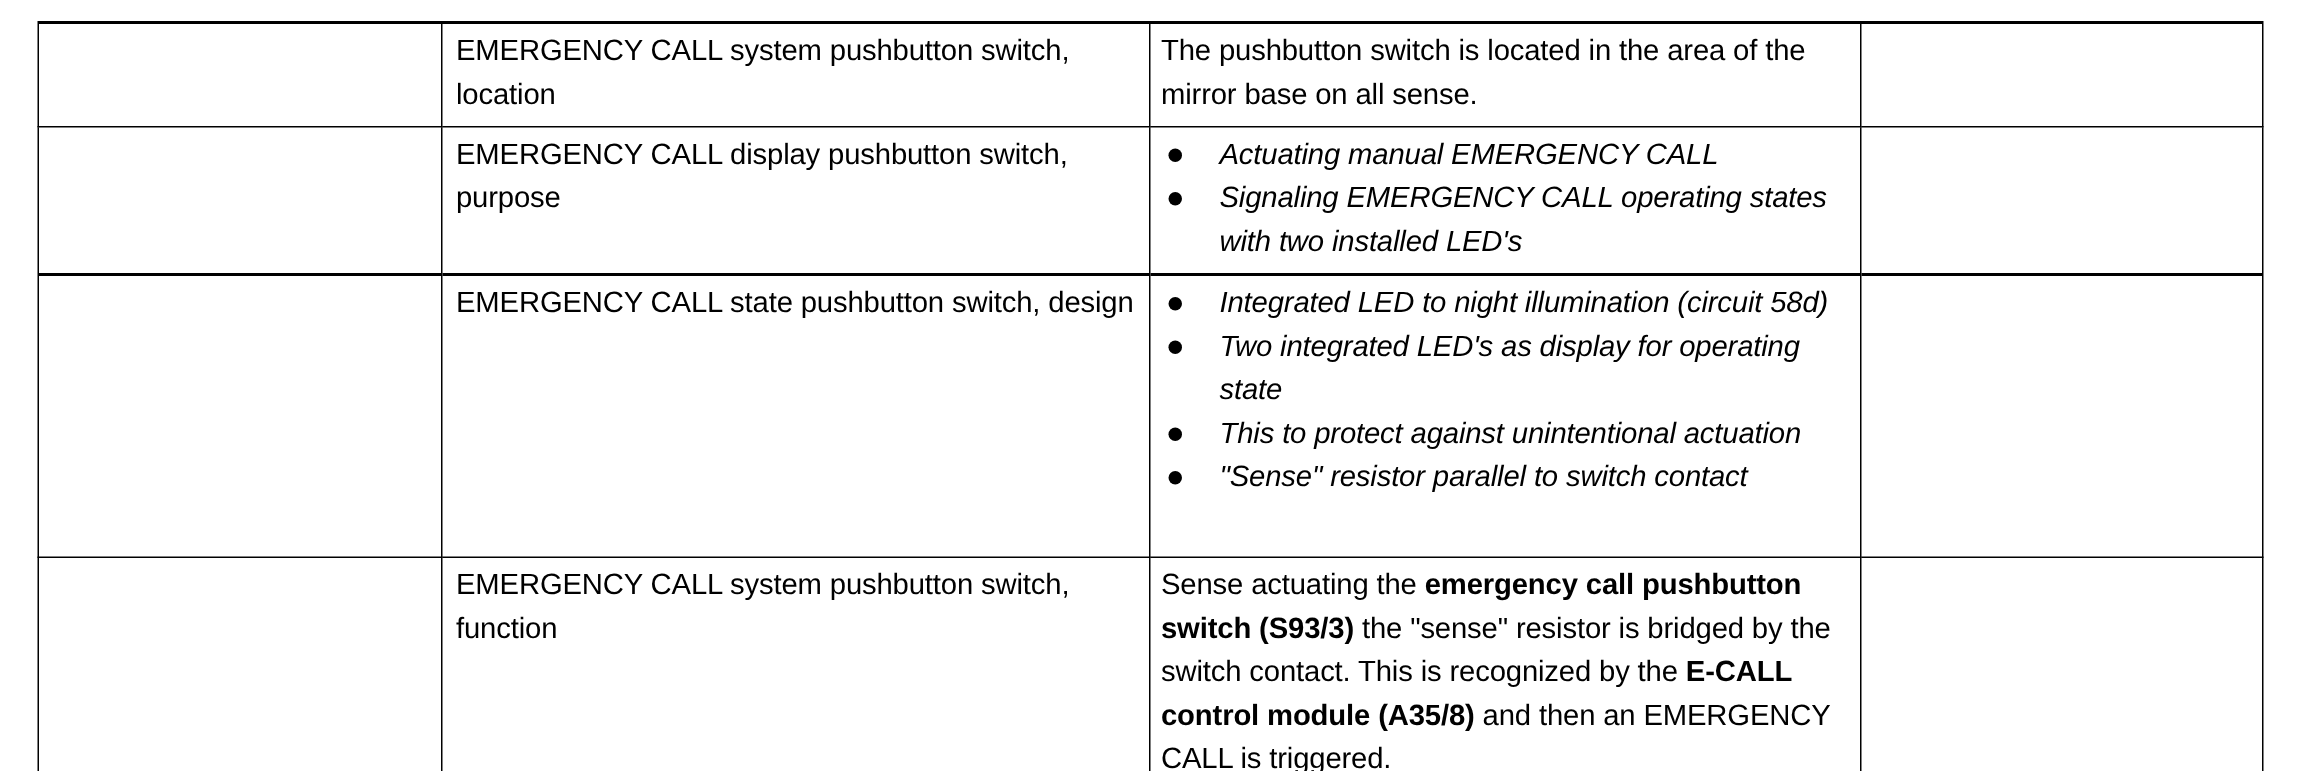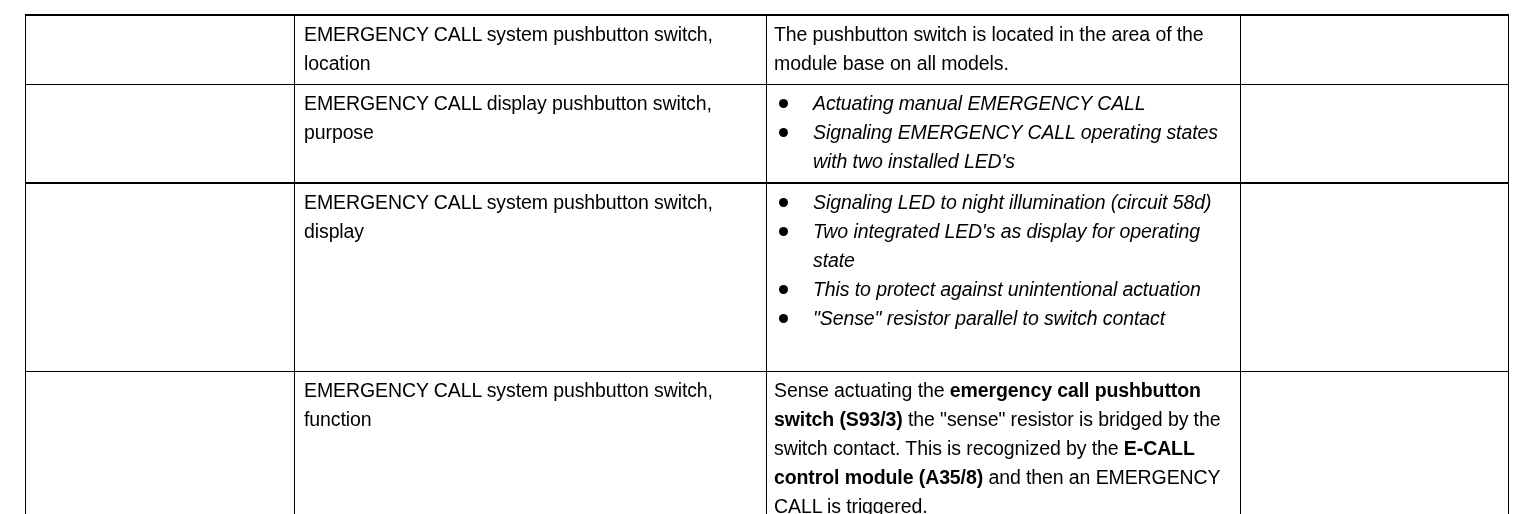--- a/index.html
+++ b/index.html
@@ -111,21 +111,21 @@
 
       <tr class="row-location">
         <td class="cell-empty">
           <div class="cell-inner"></div>
         </td>
         <td class="cell-label">
           <div class="cell-inner">EMERGENCY CALL system pushbutton switch, location</div>
         </td>
         <td class="cell-desc">
           <div class="cell-inner">
-            <p class="para">The pushbutton switch is located in the area of the module base on all models.</p>
+            <p class="para">The pushbutton switch is located in the area of the mirror base on all sense.</p>
           </div>
         </td>
         <td class="cell-empty">
           <div class="cell-inner"></div>
         </td>
       </tr>
 
       <tr class="row-purpose">
         <td class="cell-empty">
           <div class="cell-inner"></div>
@@ -144,26 +144,26 @@
         <td class="cell-empty">
           <div class="cell-inner"></div>
         </td>
       </tr>
 
       <tr class="row-design">
         <td class="cell-empty">
           <div class="cell-inner"></div>
         </td>
         <td class="cell-label">
-          <div class="cell-inner">EMERGENCY CALL system pushbutton switch, display</div>
+          <div class="cell-inner">EMERGENCY CALL state pushbutton switch, design</div>
         </td>
         <td class="cell-desc">
           <div class="cell-inner">
             <ul class="bullets">
-                <li><span class="dot"></span><span>Signaling LED to night illumination (circuit 58d)</span></li>
+                <li><span class="dot"></span><span>Integrated LED to night illumination (circuit 58d)</span></li>
                 <li><span class="dot"></span><span>Two integrated LED's as display for operating state</span></li>
                 <li><span class="dot"></span><span>This to protect against unintentional actuation</span></li>
                 <li><span class="dot"></span><span>"Sense" resistor parallel to switch contact</span></li>
               </ul>
           </div>
         </td>
         <td class="cell-empty">
           <div class="cell-inner"></div>
         </td>
       </tr>

